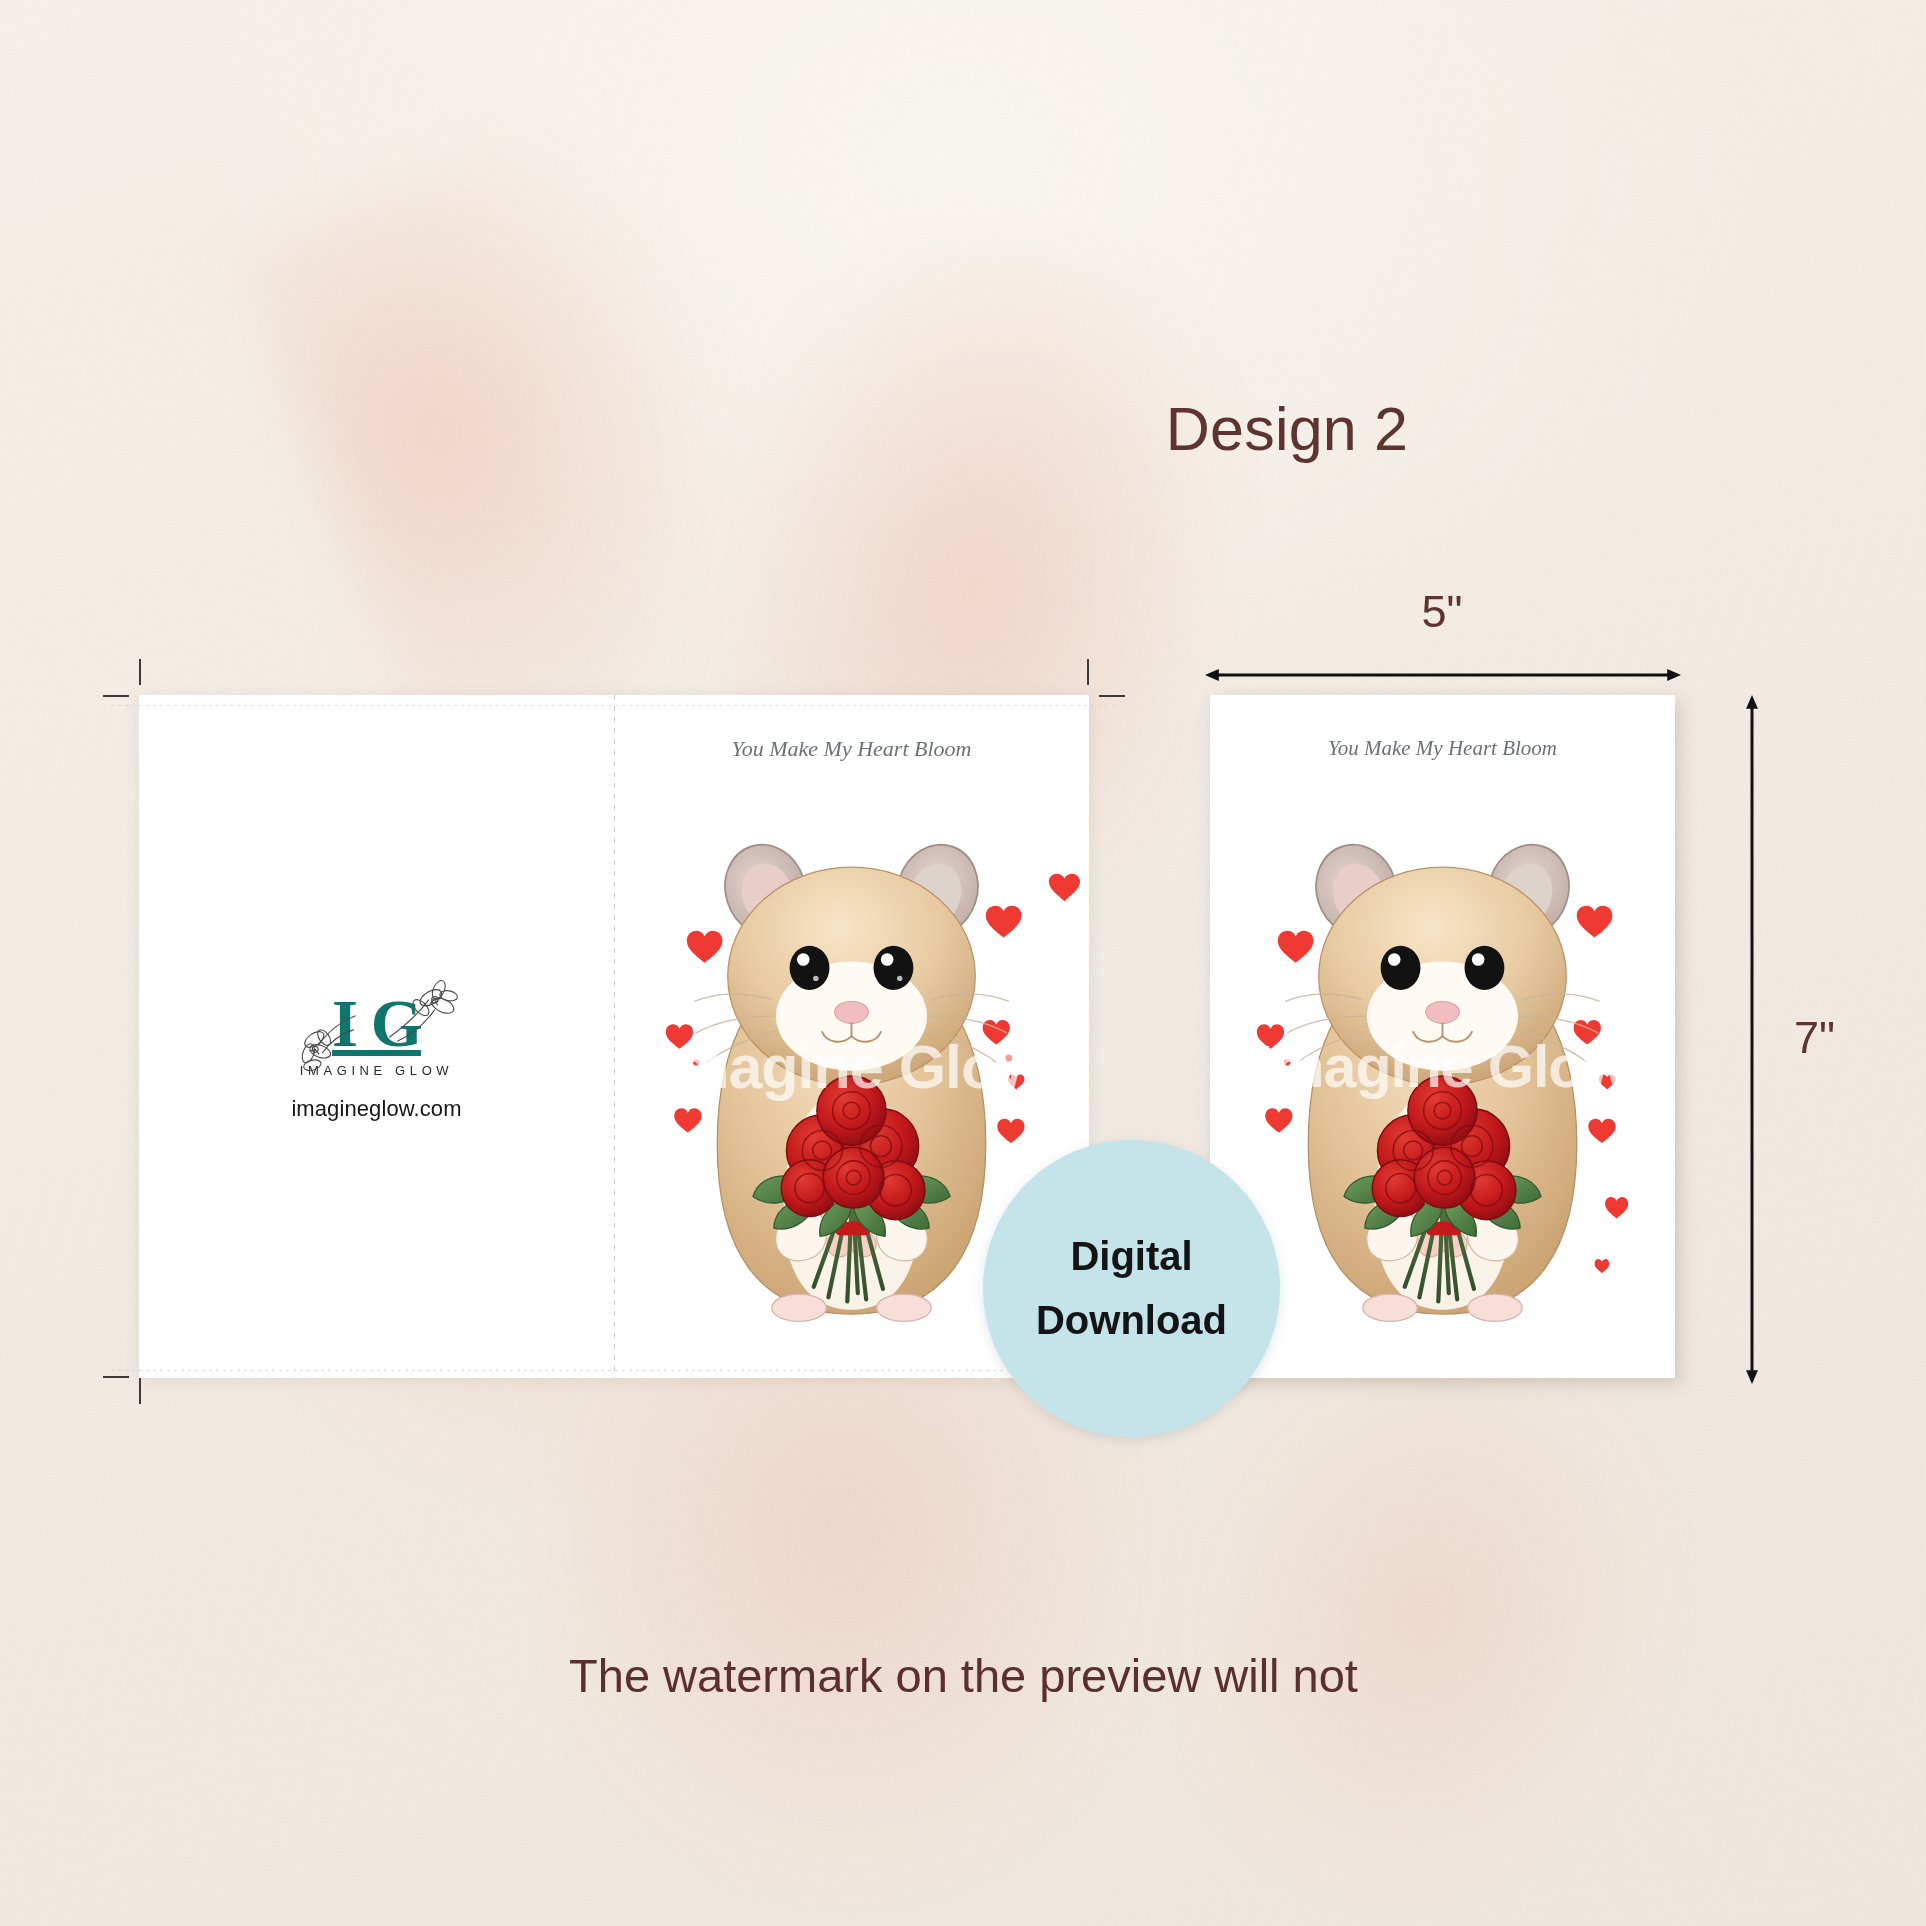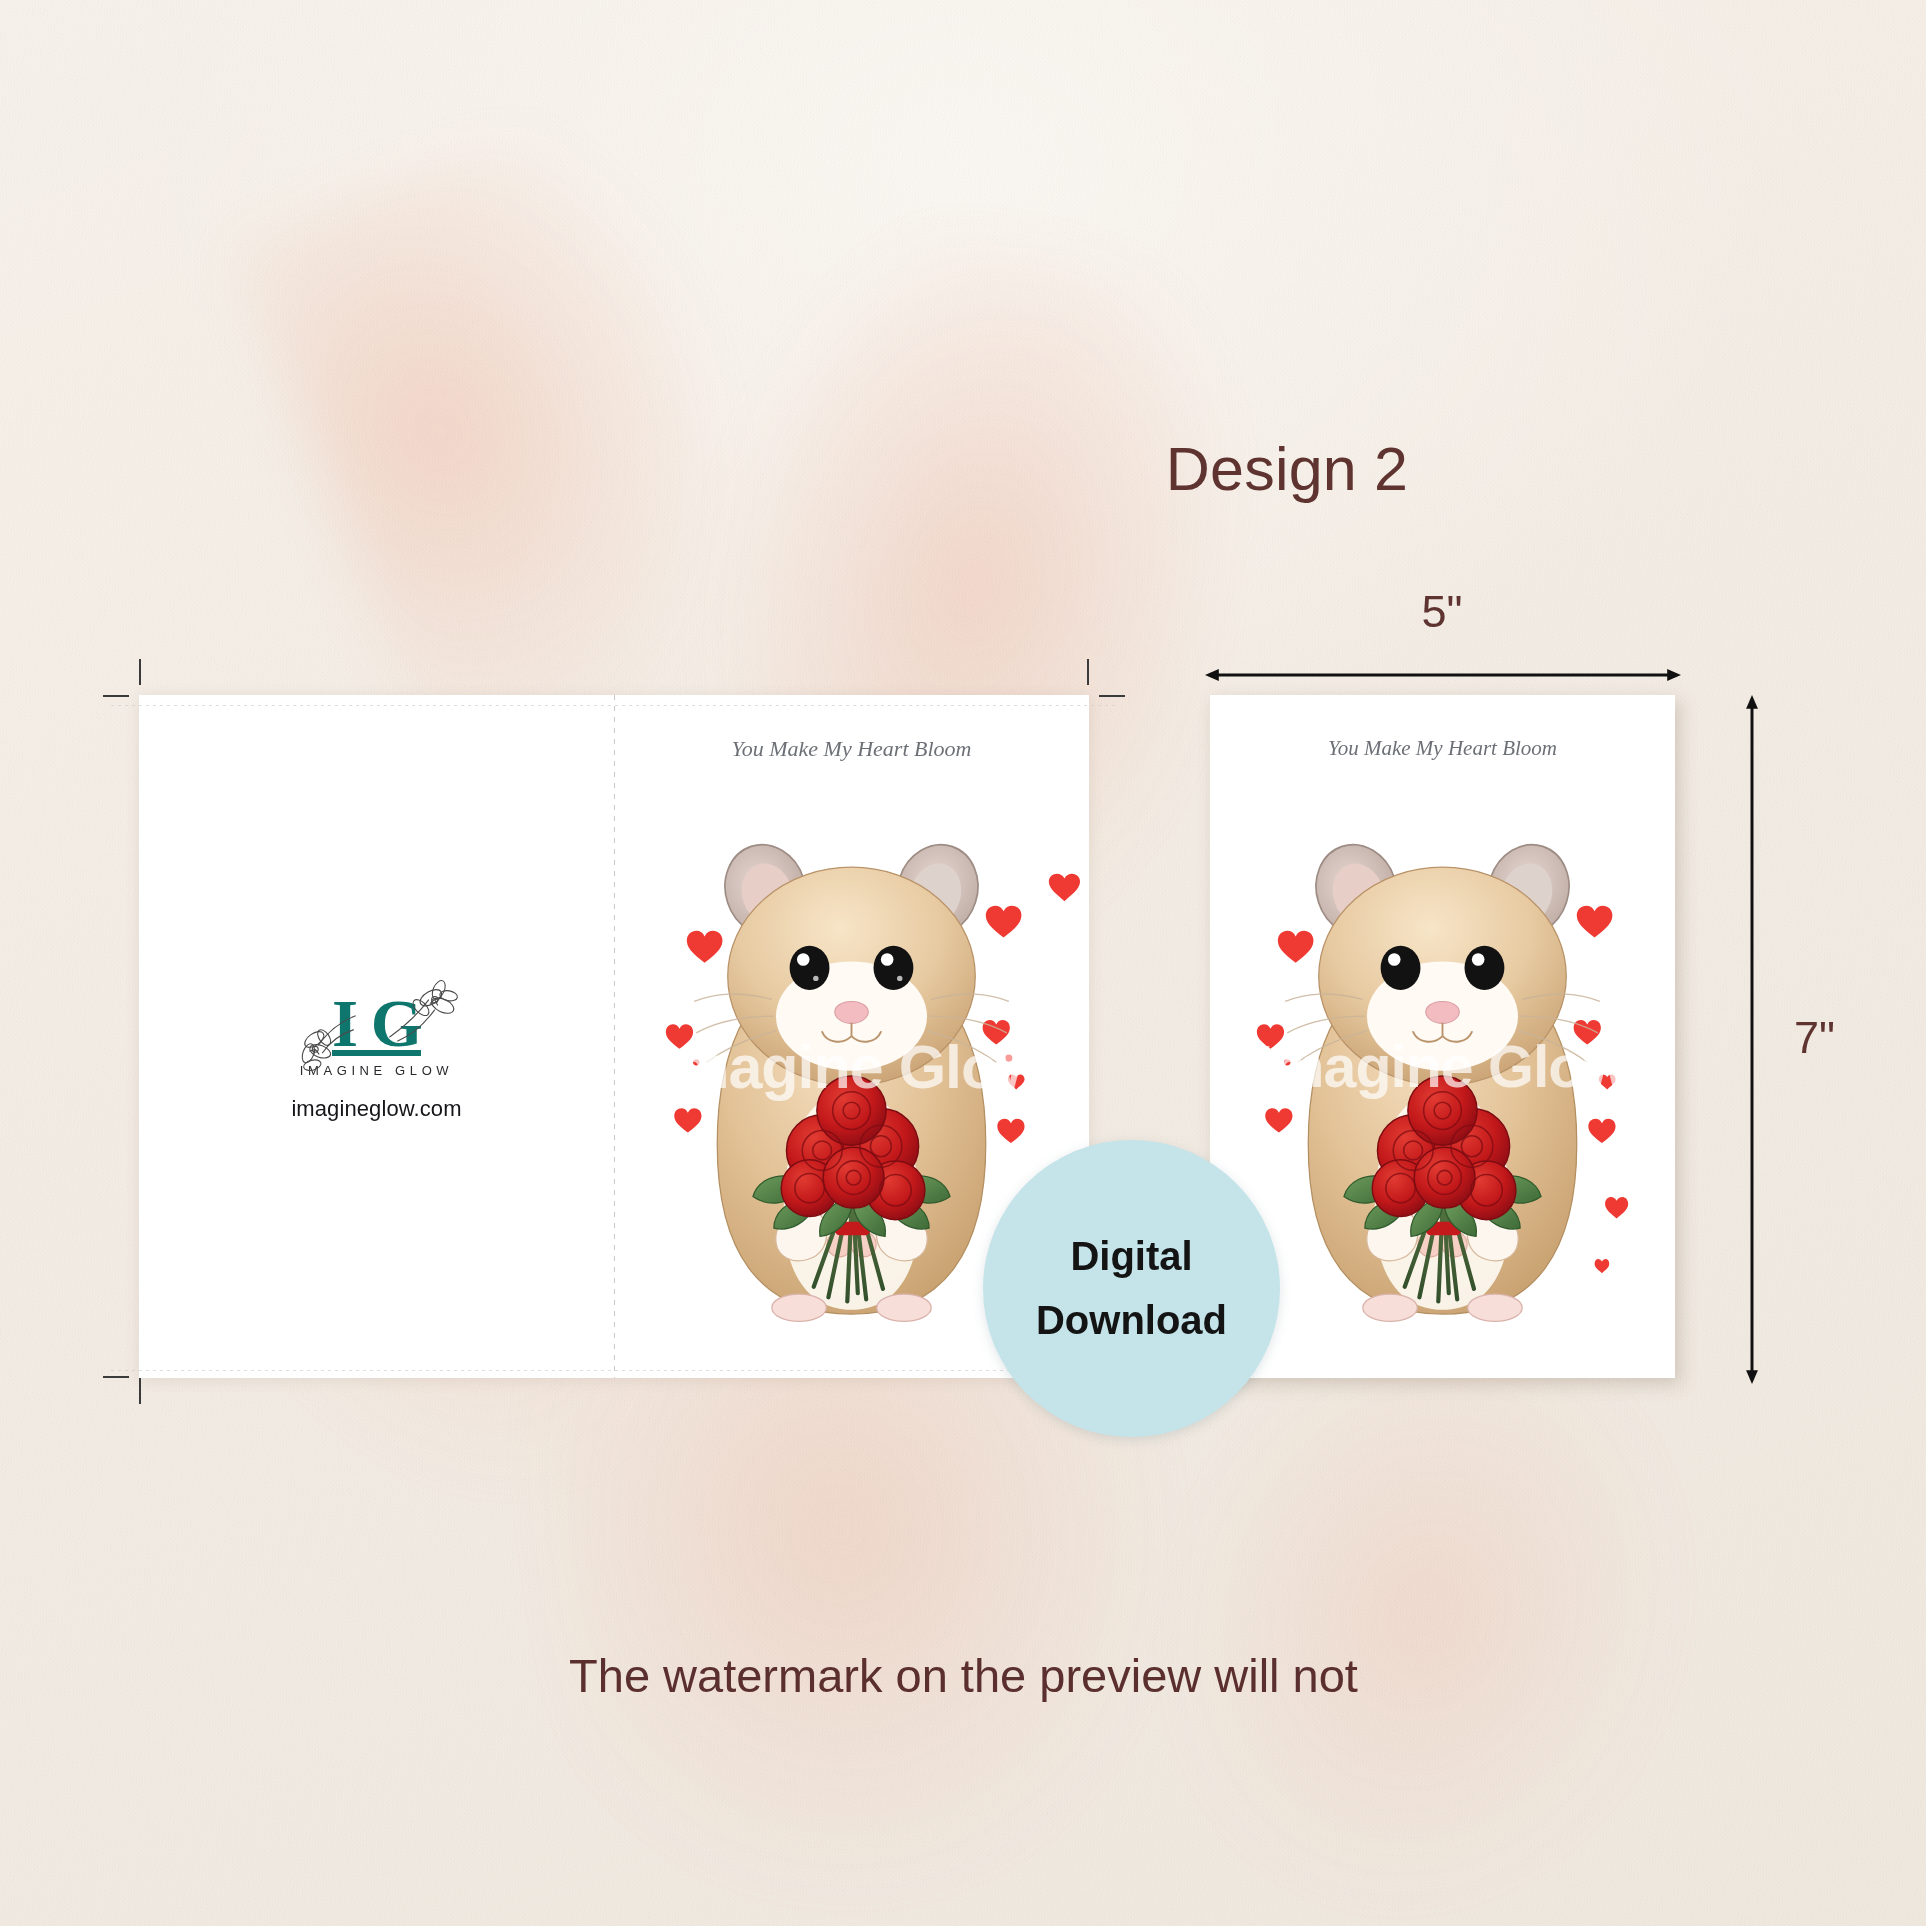--- a/index.html
+++ b/index.html
@@ -41,21 +41,21 @@
     color:#5e2b29;
   }
   .design-label{
     position:absolute;
     font-size:61px; font-weight:300;
     color:#5e3330;
     letter-spacing:0.2px;
     white-space:nowrap;
   }
   #label-d1{ left:168px; top:394px; }
-  #label-d2{ left:1287px; top:394px; transform:translateX(-50%);margin-top:40px; }
+  #label-d2{ left:1287px; top:394px; transform:translateX(-50%); }
 
   #footnote{
     position:absolute; left:0; right:0; top:1643px;
     text-align:center;
     font-size:47px; font-weight:400; line-height:1.42;
     color:#5a2f2d;
   }
   #footnote span{ display:block; }
 
   

